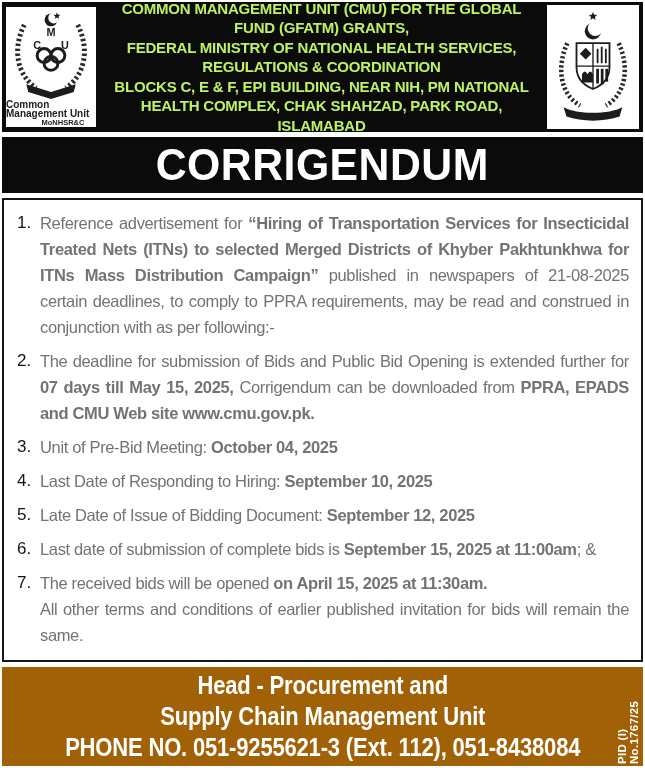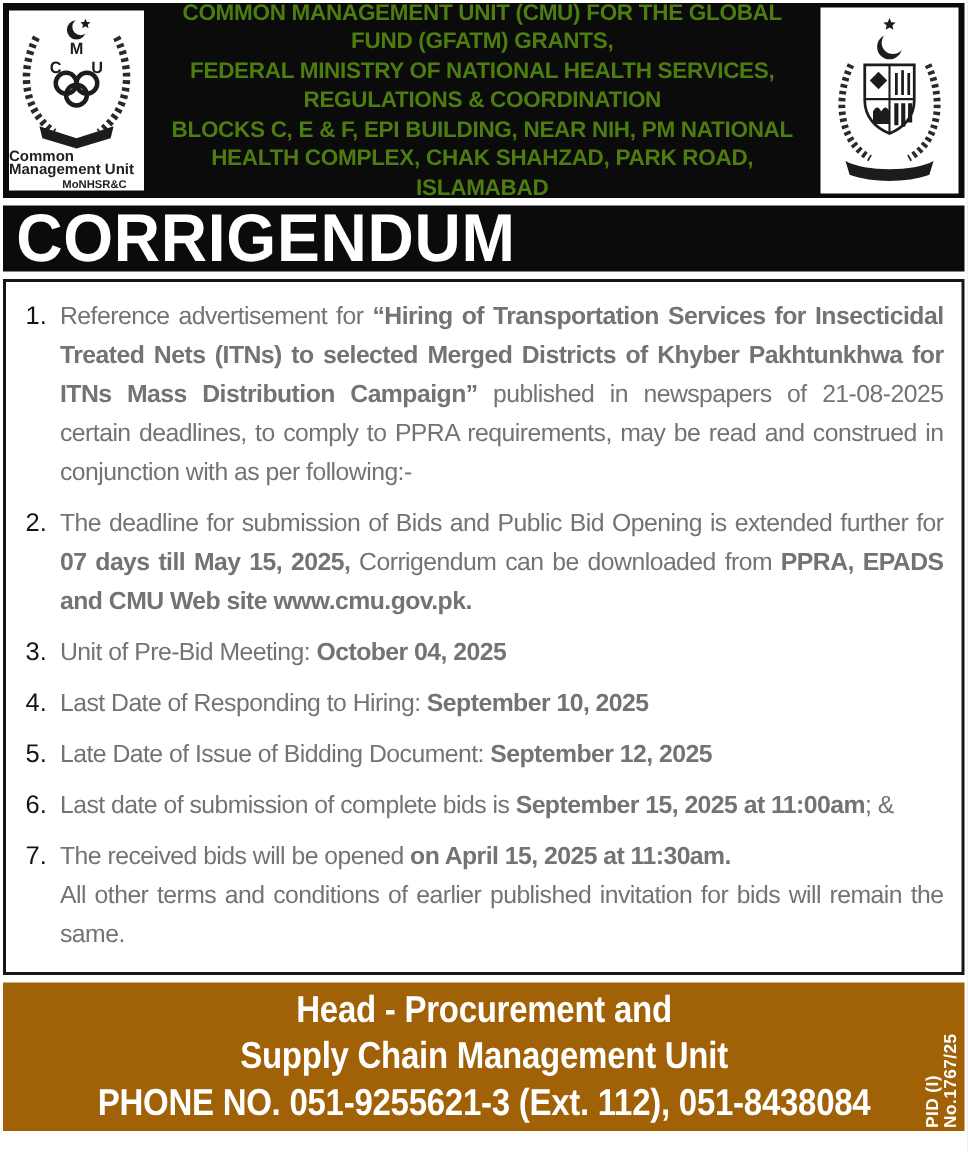--- a/index.html
+++ b/index.html
@@ -15,31 +15,31 @@
     padding:0 4px;box-sizing:border-box;
   }
   .logo-card{
     width:90px;height:120px;background:#ffffff;flex:0 0 auto;
     display:flex;flex-direction:column;align-items:center;
     padding-top:2px;box-sizing:border-box;
   }
   .logo-cap1{font-size:10px;font-weight:bold;color:#222;line-height:9px;text-align:left;}
   .logo-cap2{font-size:7.5px;font-weight:bold;color:#222;line-height:9px;text-align:center;padding-left:24px;}
   .header-title{
-    flex:1;color:#4d7c0f;font-weight:bold;font-size:15px;line-height:19.5px;
+    flex:1;color:#bef264;font-weight:bold;font-size:15px;line-height:19.5px;
     text-align:center;white-space:pre-line;letter-spacing:-0.2px;padding:0 4px;
   }
   .emblem-card{
     width:92px;height:124px;background:#ffffff;flex:0 0 auto;
     display:flex;align-items:center;justify-content:center;
   }
   
   .banner{
-    margin-top:5px;height:44px;background:#0b0b0b;
-    display:flex;align-items:center;
+    margin-top:5px;height:56px;background:#0b0b0b;
+    display:flex;align-items:center;justify-content:center;
   }
   .banner-title{
     color:#ffffff;font-size:45px;font-weight:800;letter-spacing:0.5px;
     transform:scaleX(0.95);
   }
   
   .body{
     margin-top:5px;height:464px;box-sizing:border-box;
     border:2px solid #161616;background:#ffffff;
     padding:10px 8px 4px 2px;overflow:hidden;

